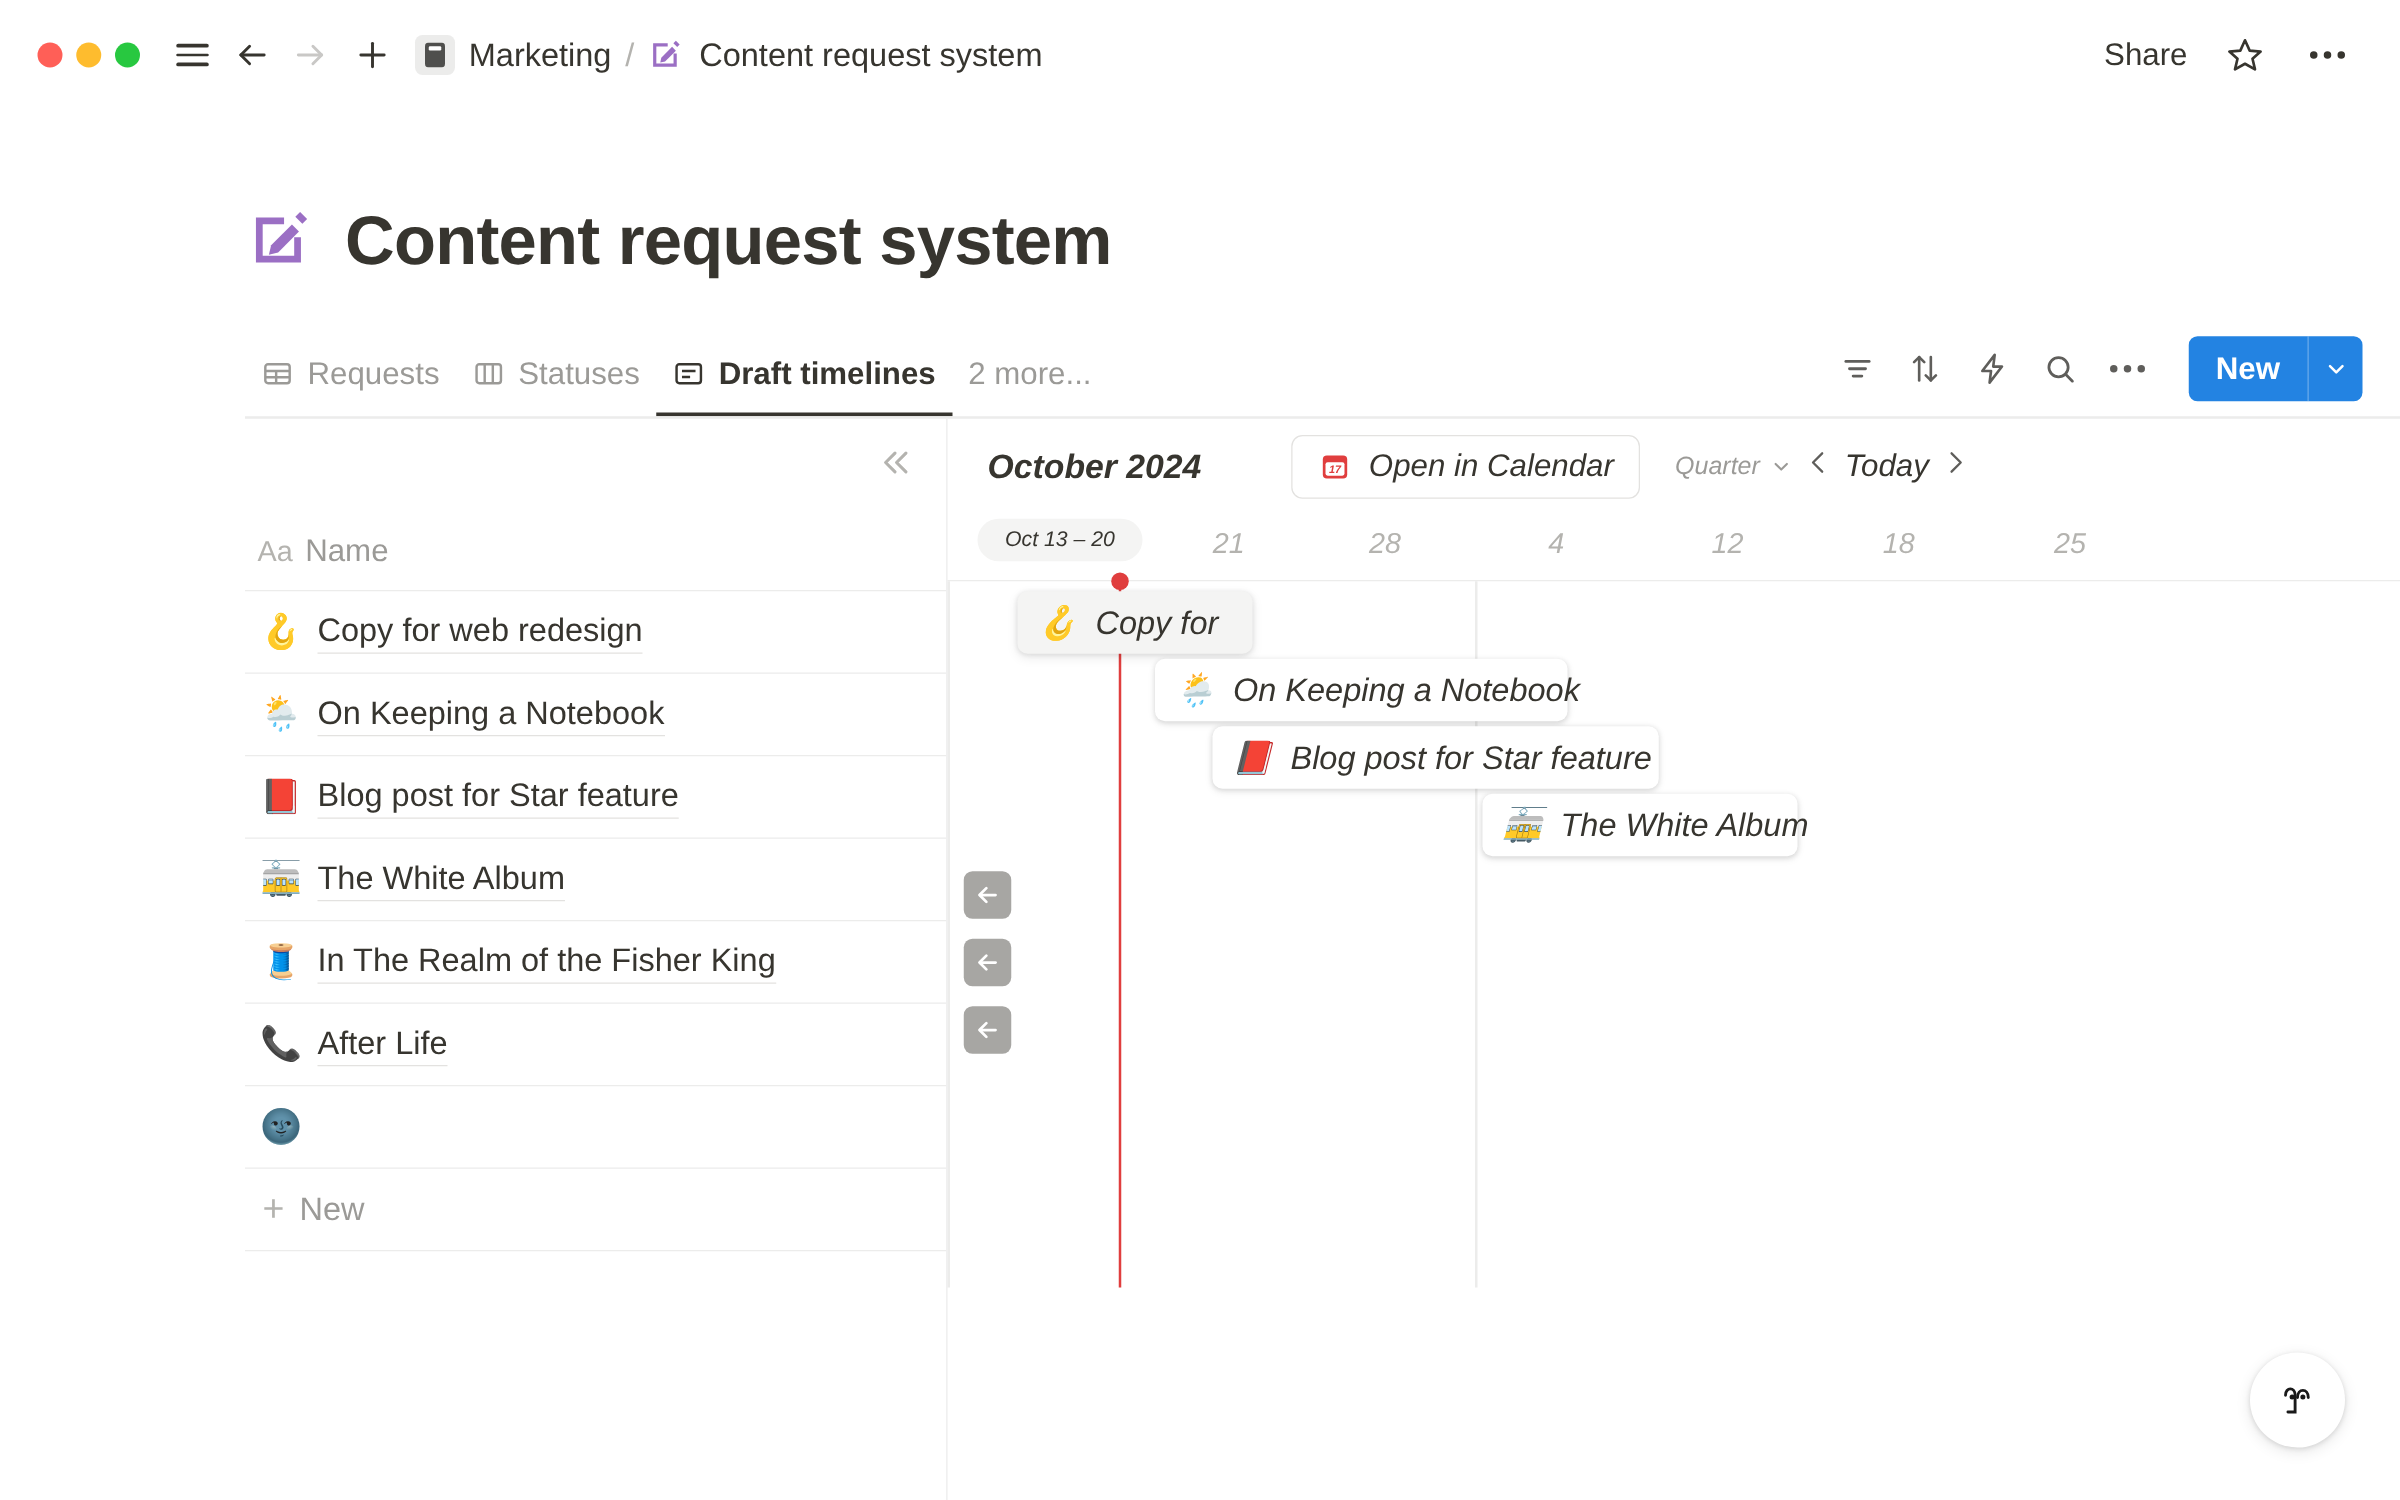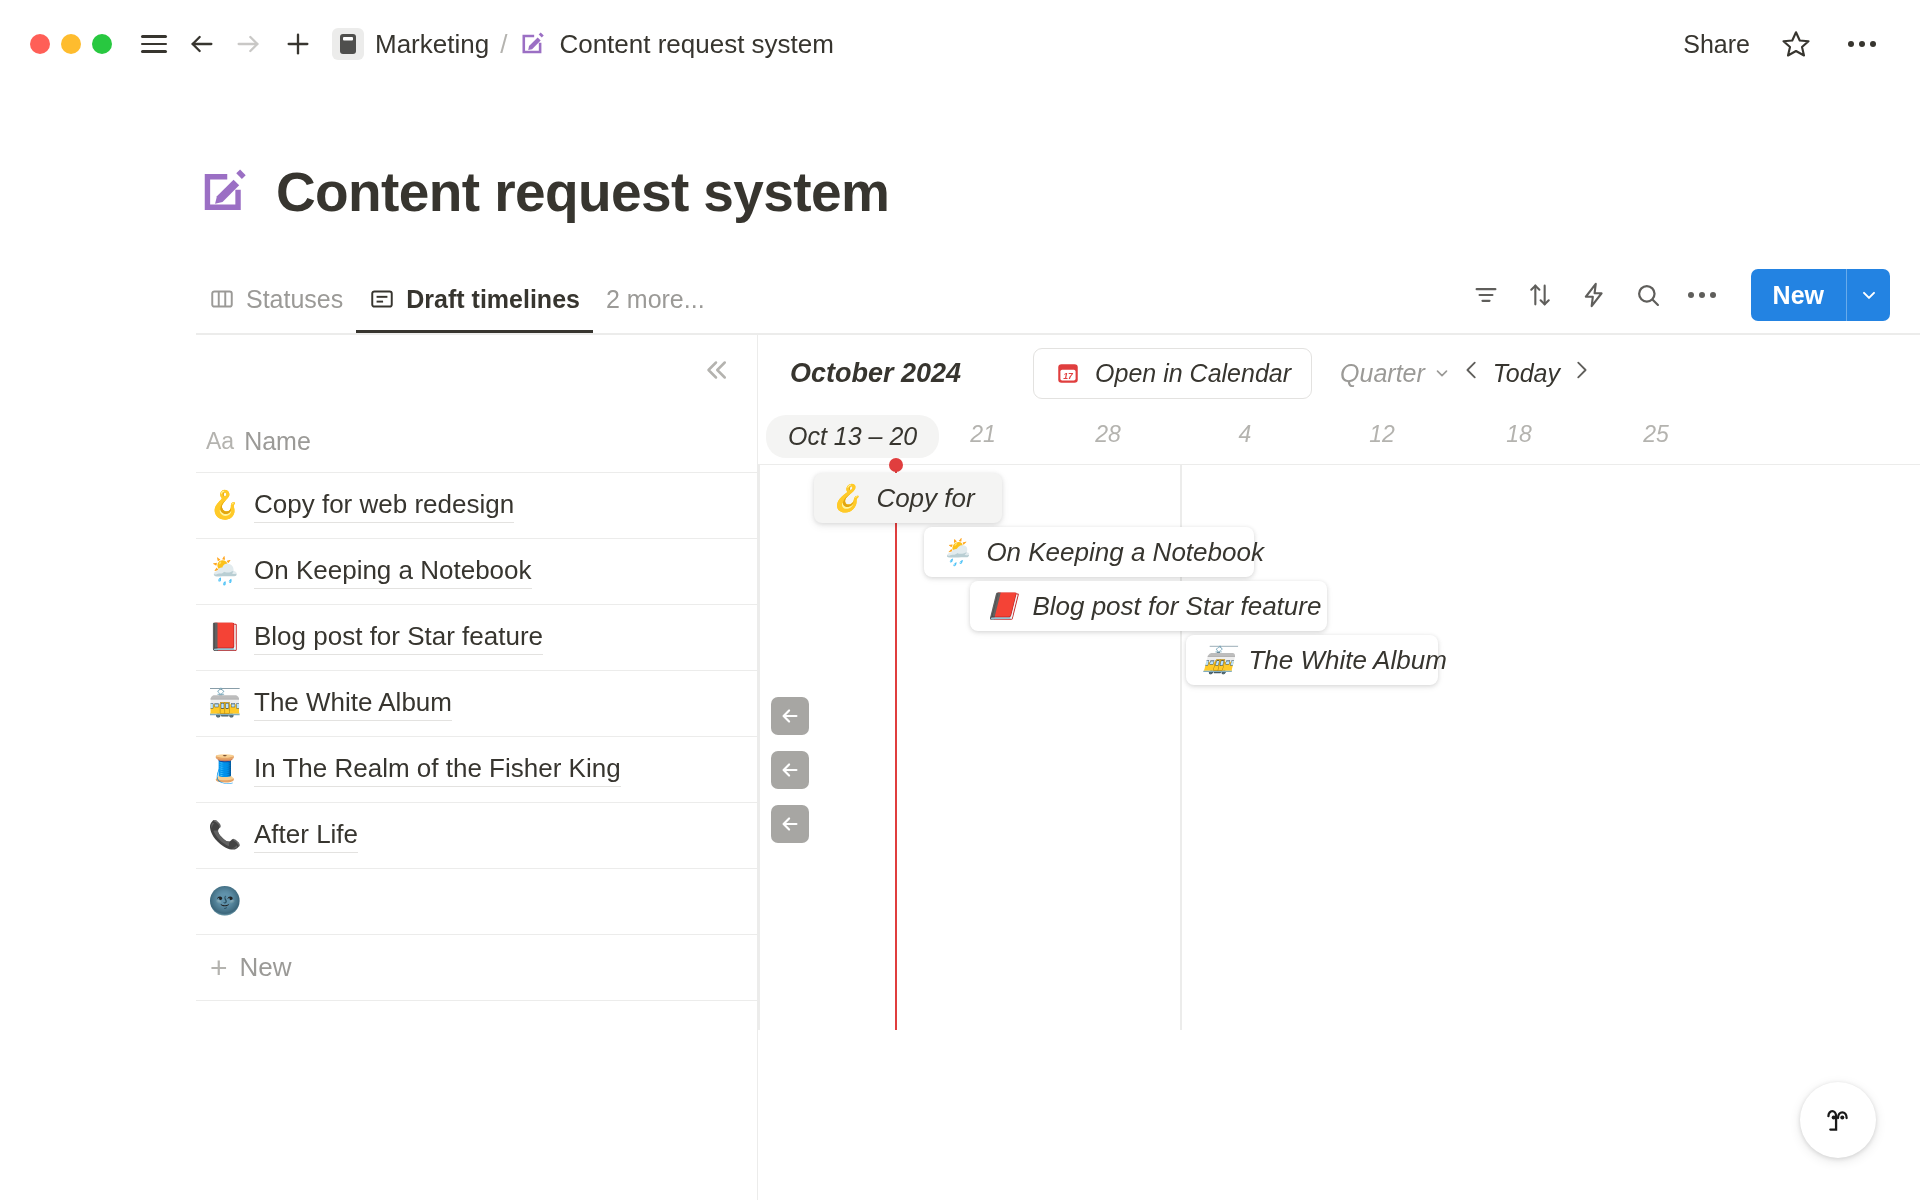--- a/index.html
+++ b/index.html
@@ -157,37 +157,37 @@
   .tl-month { font-size: 27px; font-weight: bold; color: #37352f; }
   .cal-btn {
     display: flex; align-items: center; gap: 13px;
     border: 1.5px solid #e3e2e0; border-radius: 9px;
     padding: 10px 20px; margin-left: 72px;
     font-size: 25px; color: #37352f; background: #fff;
   }
   .cal-ico { width: 28px; height: 28px; display:flex; align-items:center; justify-content:center;}
   .quarter {
     display:flex; align-items:center; gap: 8px; margin-left: 28px;
-    font-size: 25px; color: #9b9a97;
+    font-size: 20px; color: #9b9a97;
   }
   .nav-chev { color: #5f5e5b; font-size: 26px; padding: 0 10px; }
   .today-lbl { font-size: 25px; color: #37352f; }
 
   .tl-ticks {
     height: 54px; position: relative;
     border-bottom: 1.5px solid #ececeb;
   }
   .tick {
     position: absolute; top: 10px; font-size: 23px; color: #b4b3af;
     transform: translateX(-50%);
   }
   .tick-pill {
-    position: absolute; top: 4px; left: 8px;
+    position: absolute; top: 4px; left: 24px;
     background: #f4f4f3; border-radius: 20px;
-    padding: 7px 22px; font-size: 25px; color: #37352f; font-weight: 500;
+    padding: 7px 22px; font-size: 17px; color: #37352f; font-weight: 500;
   }
 
   .tl-body { position: absolute; top: 130px; left: 0; right: 0; bottom: 0; }
   .vline { position: absolute; top: 0; bottom: 170px; width: 1.5px; background: #ececeb; }
   .today-line { position: absolute; top: 0; bottom: 170px; width: 2px; background: #e03e3e; }
   .today-dot {
     position: absolute; width: 14px; height: 14px; border-radius: 50%;
     background: #e03e3e; top: -7px; left: -6px;
   }
 
@@ -302,20 +302,31 @@
           <path d="M18.7 2l2.5 2.5-1.7 1.7-2.5-2.5z" fill="#9b6fc4"></path>
           <path d="M8.4 13.9l7.4-7.4 2.5 2.5-7.4 7.4-3.3.8z" fill="#9b6fc4"></path>
         </svg>
     </span>
     <h1 class="page-title">Content request system</h1>
   </div>
 
   <div class="tabs-row">
     <div class="tabs">
 
+      <div class="tab">
+        <span class="tab-ico">
+          <svg width="26" height="26" viewBox="0 0 24 24" fill="none" stroke="#9b9a97" stroke-width="1.8">
+              <rect x="3" y="5" width="18" height="14" rx="2"></rect>
+              <line x1="3" y1="10" x2="21" y2="10"></line>
+              <line x1="3" y1="14.6" x2="21" y2="14.6"></line>
+              <line x1="11" y1="10" x2="11" y2="19"></line>
+            </svg>
+        </span>
+        <span>Requests</span>
+      </div>
 
       <div class="tab">
         <span class="tab-ico">
           <svg width="26" height="26" viewBox="0 0 24 24" fill="none" stroke="#9b9a97" stroke-width="1.8">
               <rect x="3" y="5" width="18" height="14" rx="2"></rect>
               <line x1="9" y1="5" x2="9" y2="19"></line>
               <line x1="15" y1="5" x2="15" y2="19"></line>
             </svg>
         </span>
         <span>Statuses</span>

